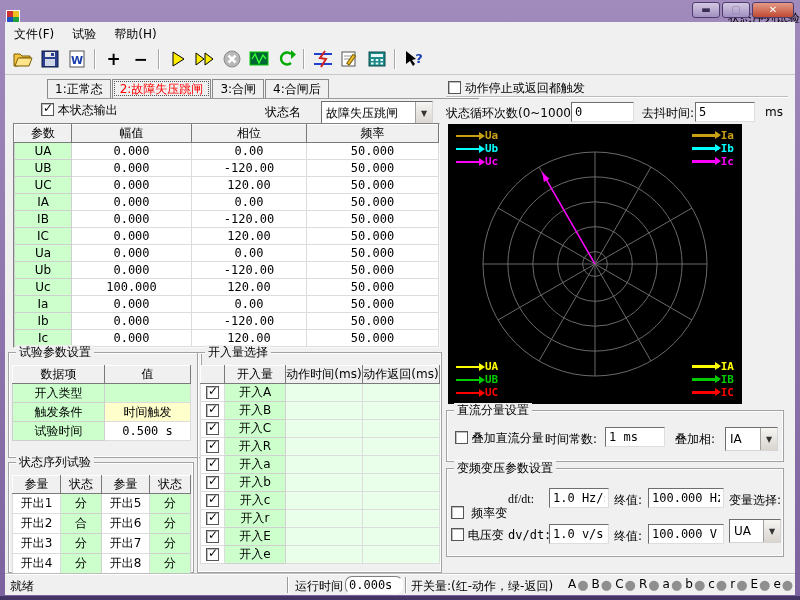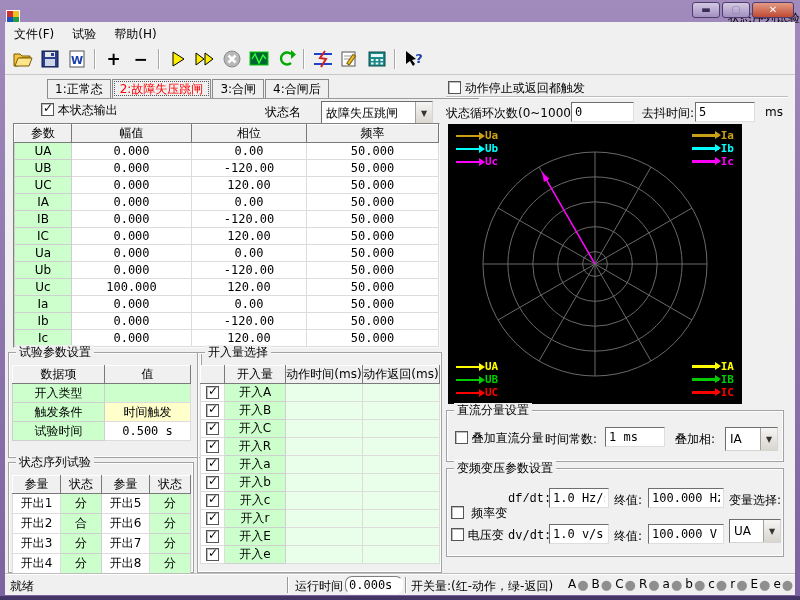--- a/index.html
+++ b/index.html
@@ -559,21 +559,21 @@
         <span class="btn">▼</span>
       </div>
     </div>
 
     <div class="grp" style="left:441px;top:446px;width:338px;height:89px;">
       <span class="grp-title">变频变压参数设置</span>
       <span class="lab" style="left:4px;top:36px;font-family:Liberation Mono, monospace;">
         <span class="cb"></span>
         <span>频率变</span>
       </span>
-      <span class="lab" style="left:61px;top:23px;font-family:Liberation Mono, monospace;">df/dt:</span>
+      <span class="lab" style="left:61px;top:23px;font-family:Liberation Serif, serif;">df/dt:</span>
       <input class="tin" style="left: 102px; top: 19px; width: 60px;" value="1.0 Hz/s">
       <span class="lab" style="left:167px;top:23px;">终值:</span>
       <input class="tin" style="left: 201px; top: 19px; width: 76px;" value="100.000 Hz">
       <span class="lab" style="left:282px;top:23px;">变量选择:</span>
       <span class="lab" style="left:4px;top:58px;">
         <span class="cb"></span>
         <span>电压变</span>
       </span>
       <span class="lab" style="left:61px;top:59px;font-family:'DejaVu Sans Mono',monospace;">dv/dt:</span>
       <input class="tin" style="left: 102px; top: 55px; width: 60px;" value="1.0 v/s">

